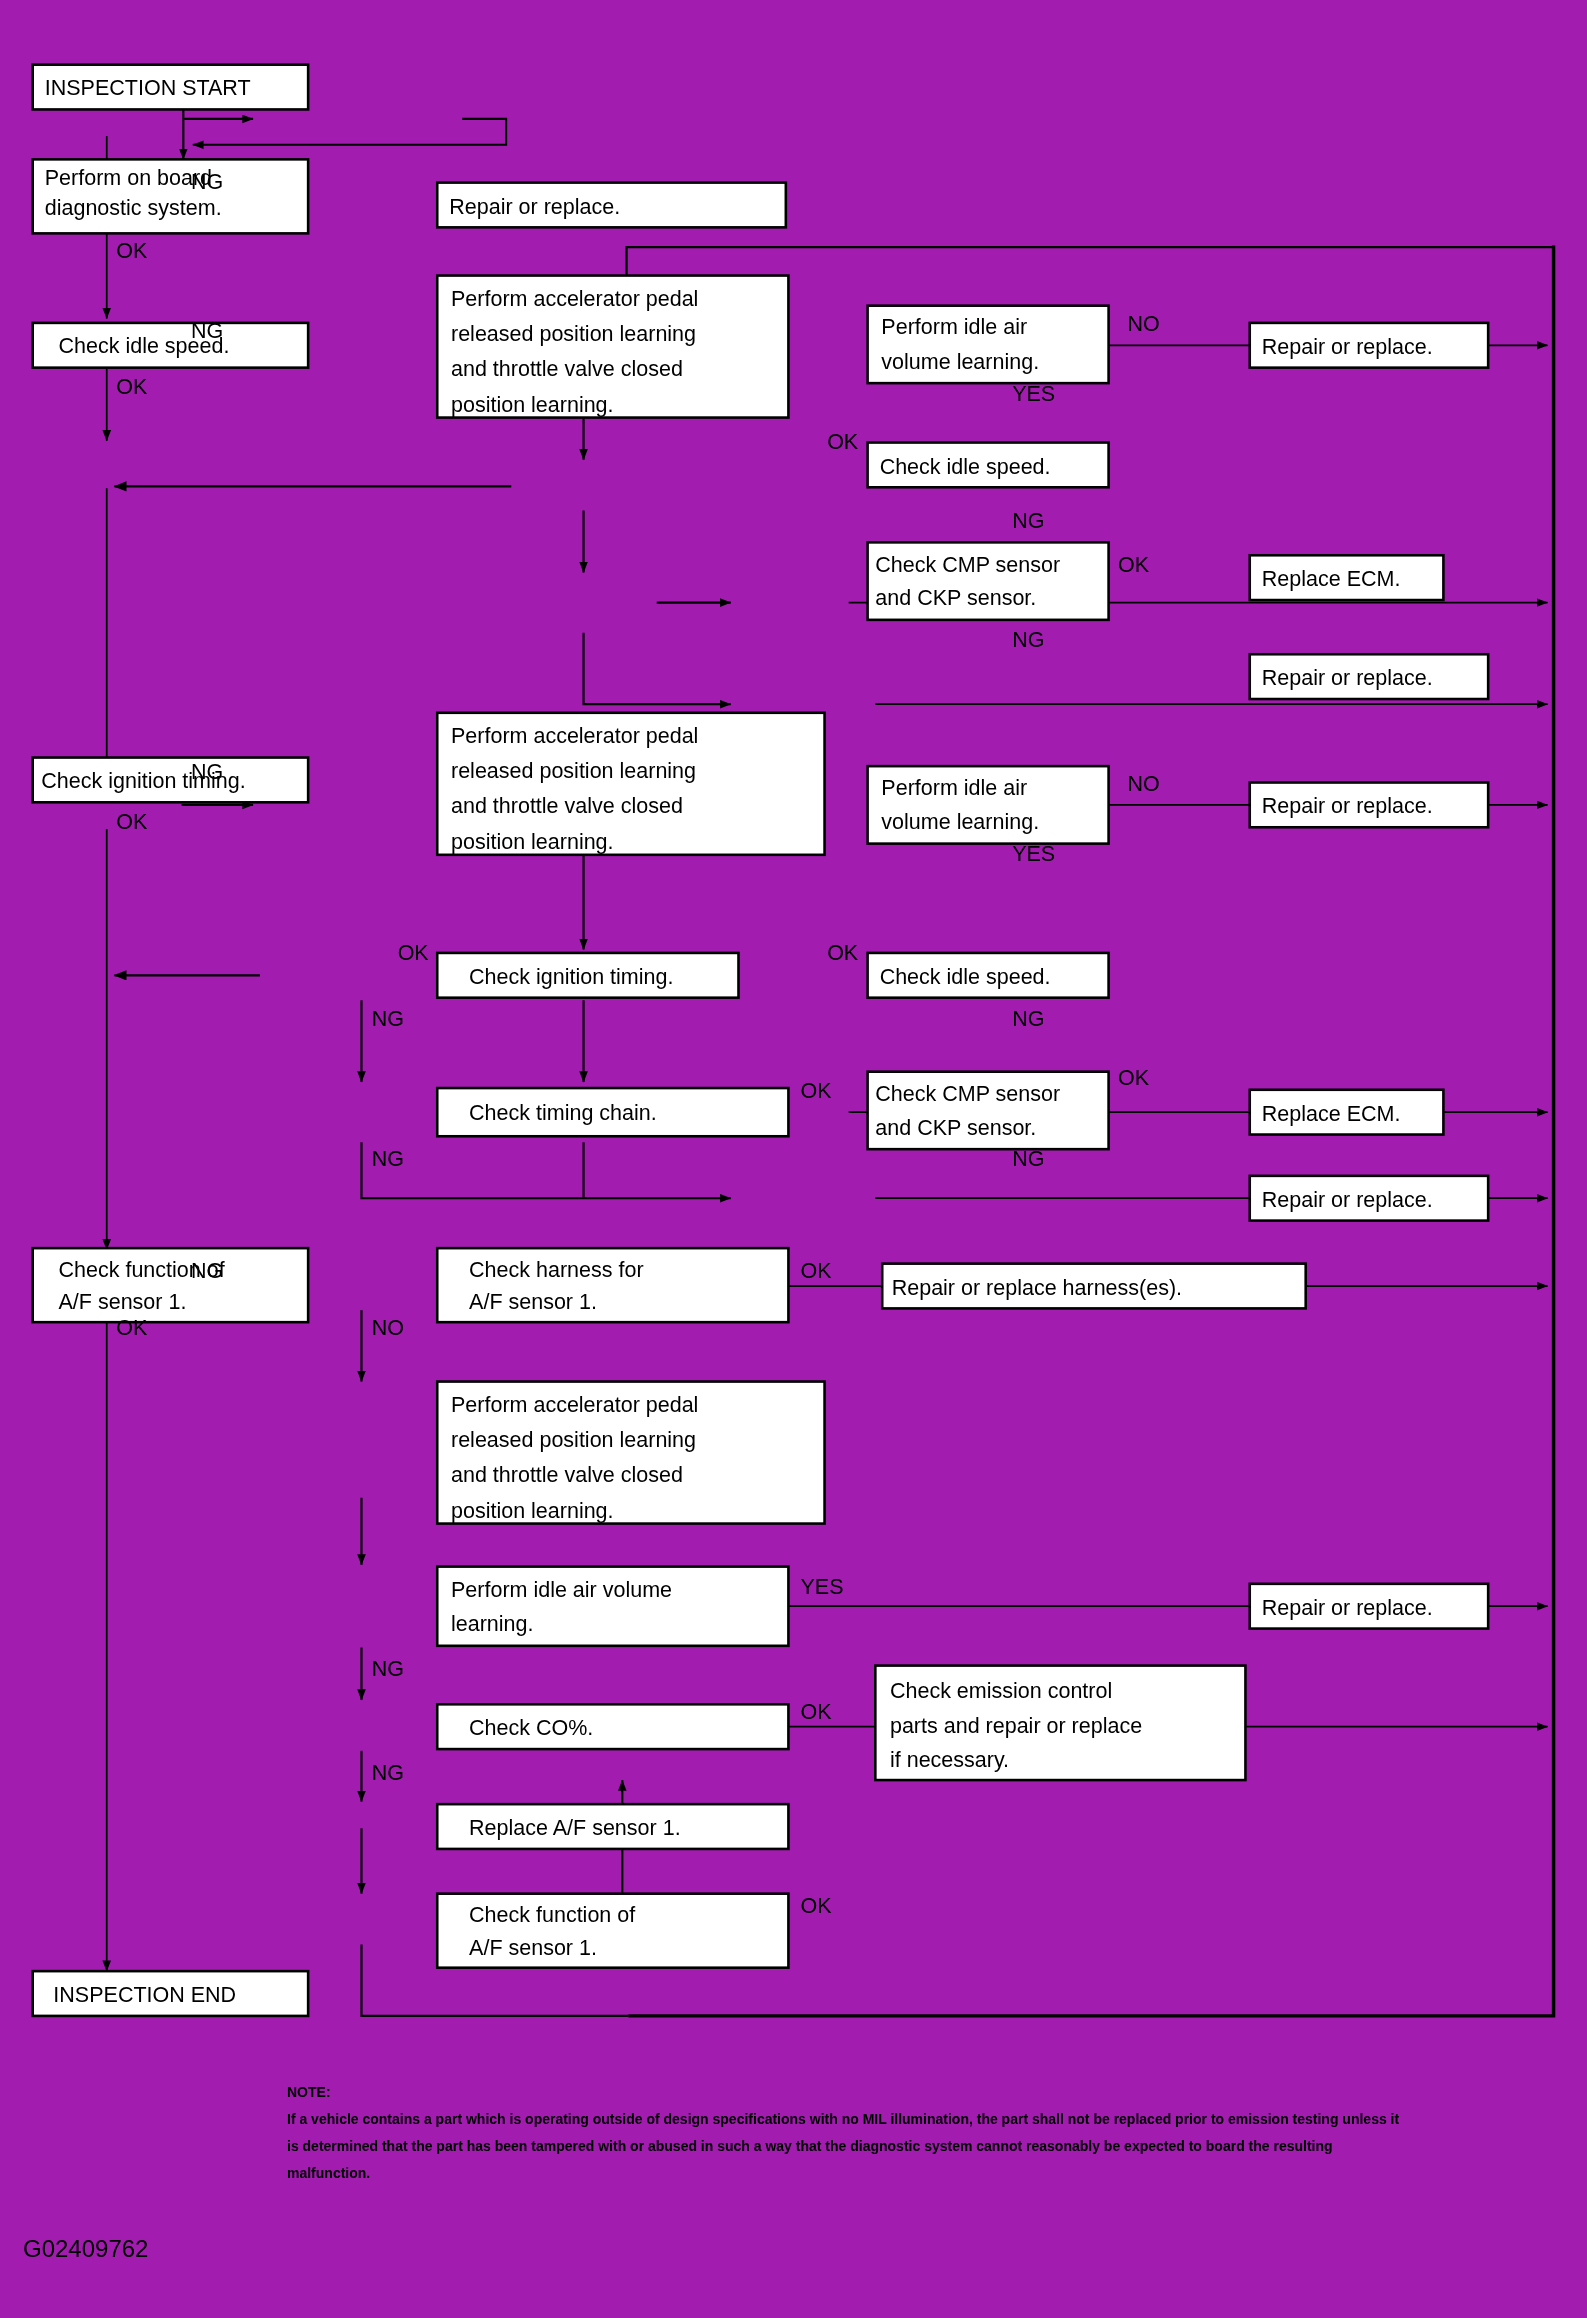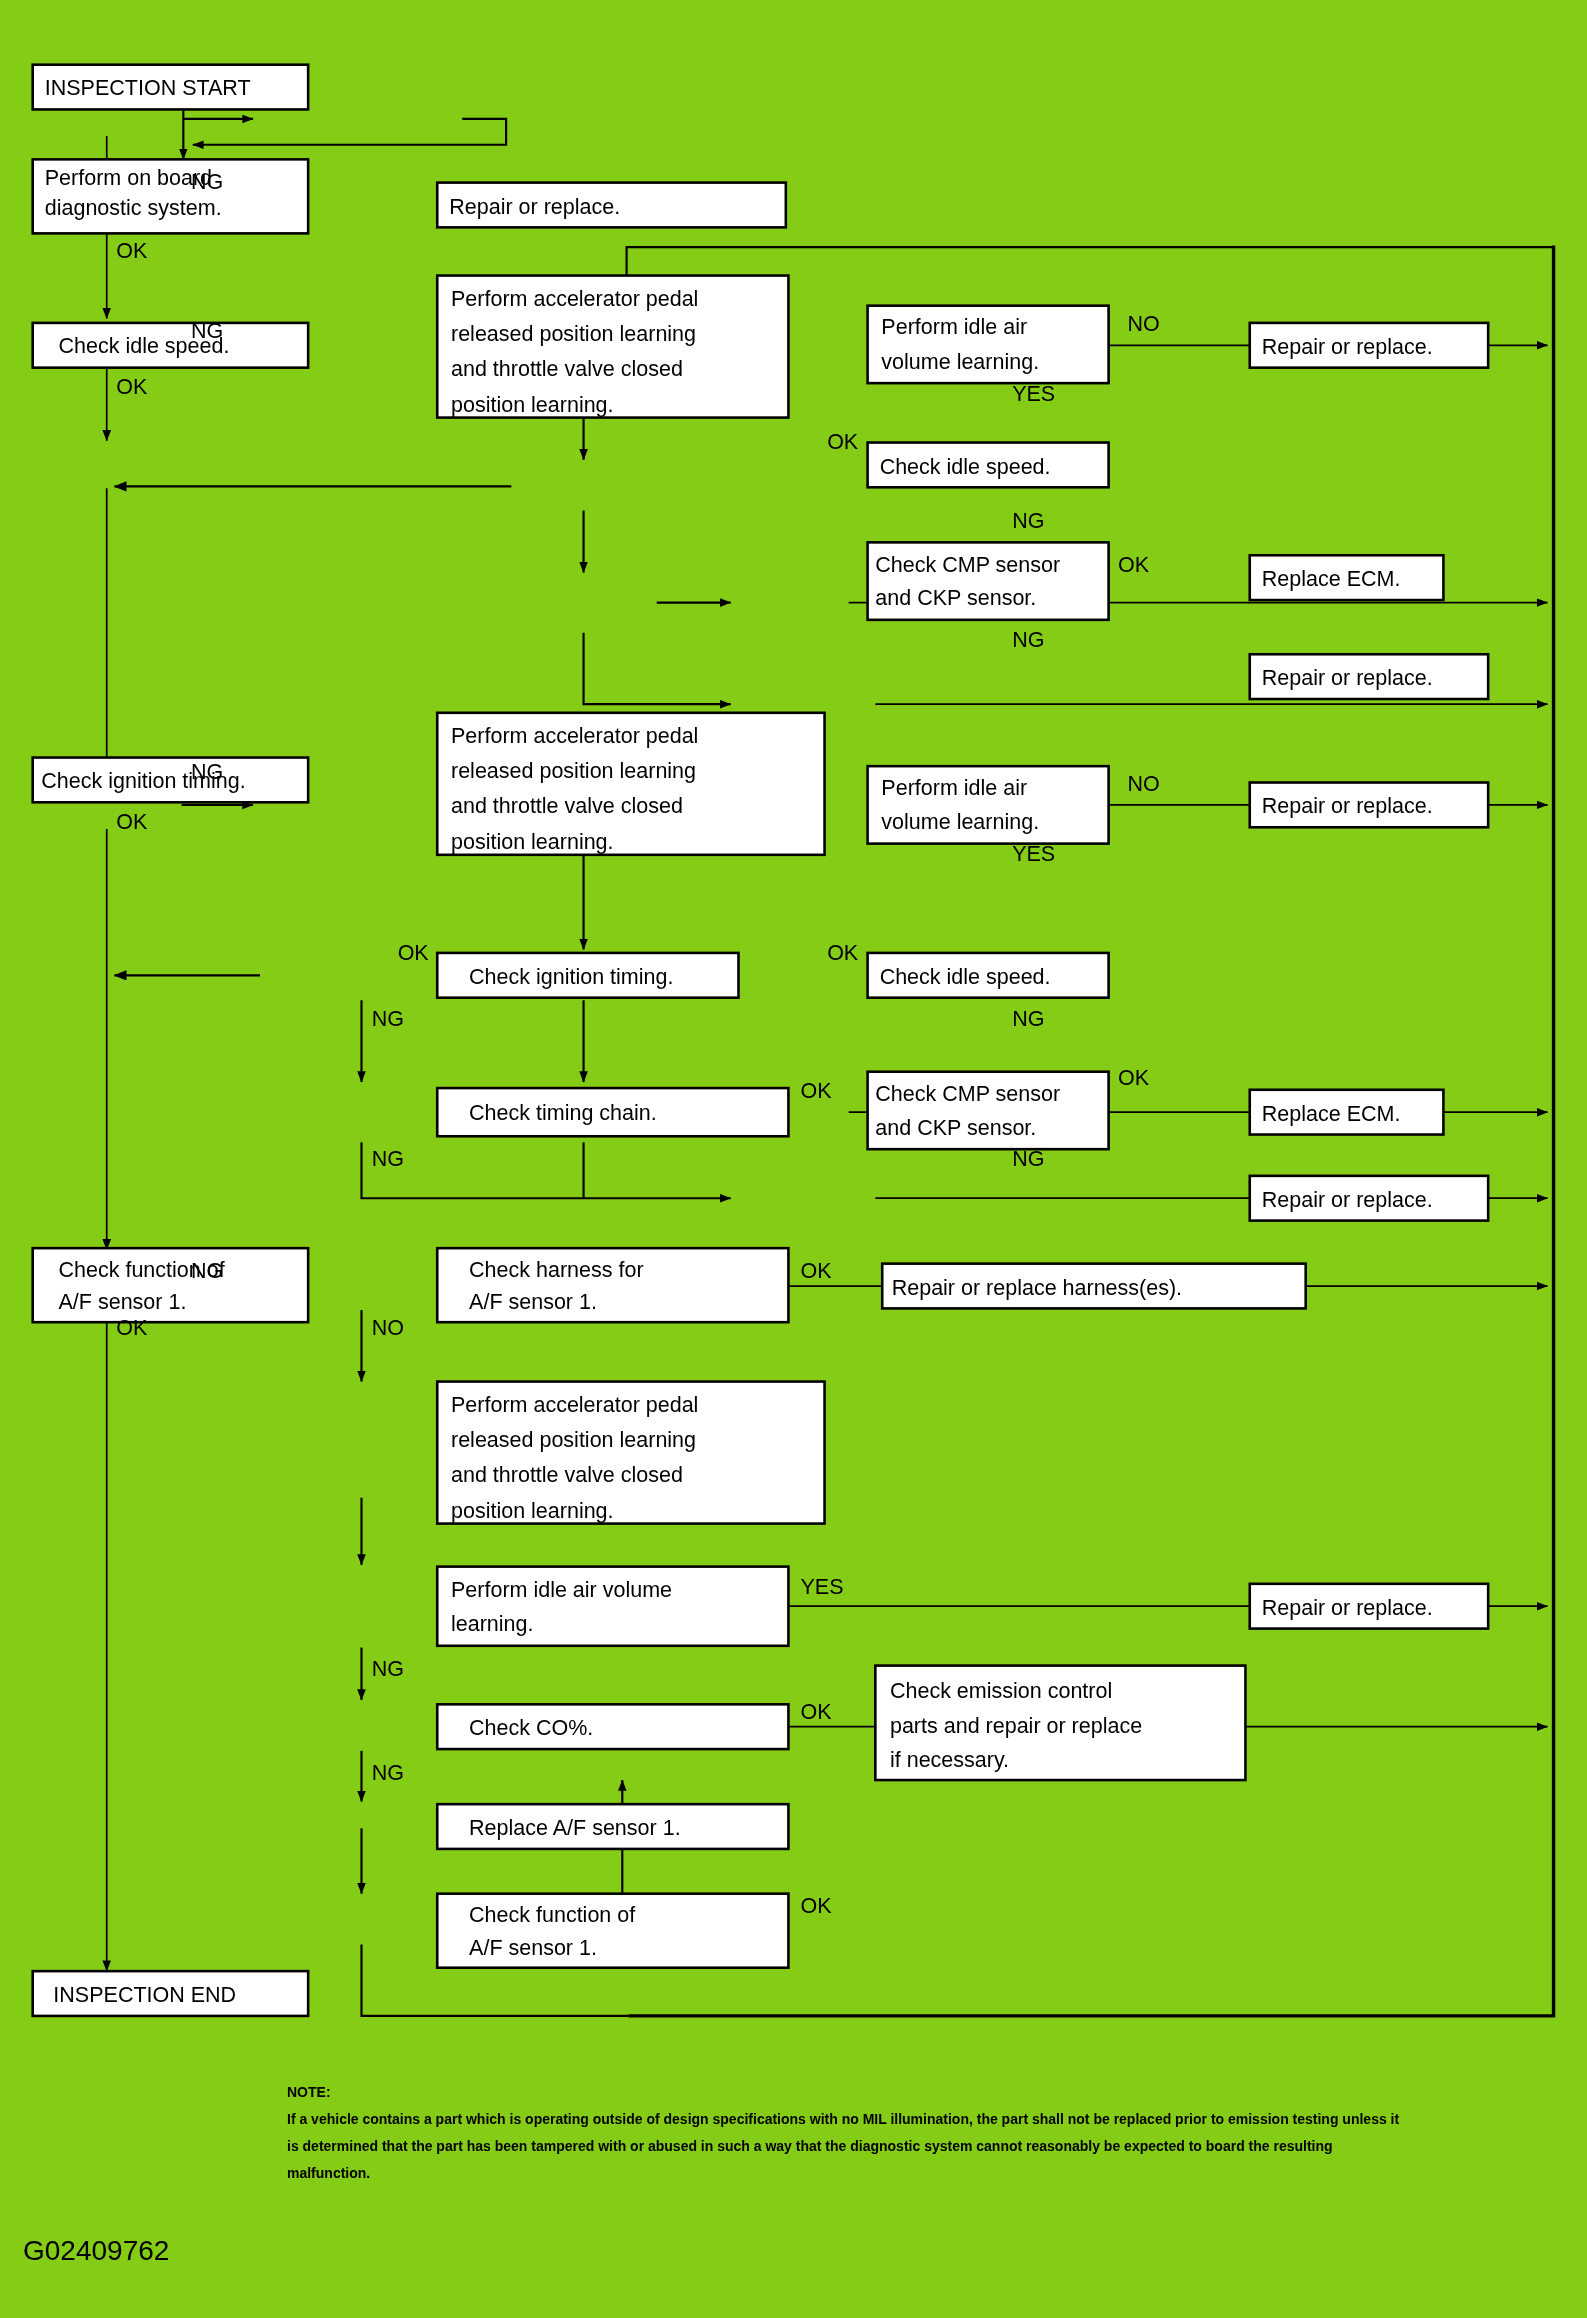--- a/index.html
+++ b/index.html
@@ -1,30 +1,30 @@
 <!DOCTYPE html>
 <html style="font-size:13.8px"><head>
 <meta charset="utf-8">
 <style>
   html,body{margin:0;padding:0;background:#ffffff;}
   body{font-family:"Liberation Sans", sans-serif;}
-  #page{position:relative;width:1588px;height:2319px;background:#84cc16;overflow:hidden;}
+  #page{position:relative;width:1588px;height:2319px;background:#a21caf;overflow:hidden;}
   svg#flow{position:absolute;left:0;top:0;width:1588px;height:2319px;}
   .bx rect{fill:#ffffff;stroke:#000000;stroke-width:3;}
   .bx text{font-family:"Liberation Sans", sans-serif;font-size:25px;fill:#000;}
   .edgelbl{font-family:"Liberation Sans", sans-serif;font-size:25px;fill:#000;}
   .ln{stroke:#000;stroke-width:2.5;fill:none;}
   .ln-thin{stroke:#000;stroke-width:2;fill:none;}
   .rail{stroke:#000;stroke-width:4;fill:none;}
   .note{position:absolute;left:287px;top:2079px;width:1119px;
         font-family:"Liberation Sans", sans-serif;font-size:14px;font-weight:bold;
         color:#000;line-height:27px;}
   .note .hdr{display:block;}
   .figcode{position:absolute;left:23px;top:2235px;
-           font-family:"Liberation Sans", sans-serif;font-size:28px;color:#000;}
+           font-family:"Liberation Sans", sans-serif;font-size:24px;color:#000;}
 </style>
 </head>
 <body>
 
 <div id="page">
 
 <svg id="flow" viewBox="0 0 1845 2694">
   <defs>
     <marker id="ah" markerWidth="14" markerHeight="14" refX="12.5" refY="5" orient="auto" markerUnits="userSpaceOnUse">
       <path d="M0,0 L13,5 L0,10 z" fill="#000"></path>

